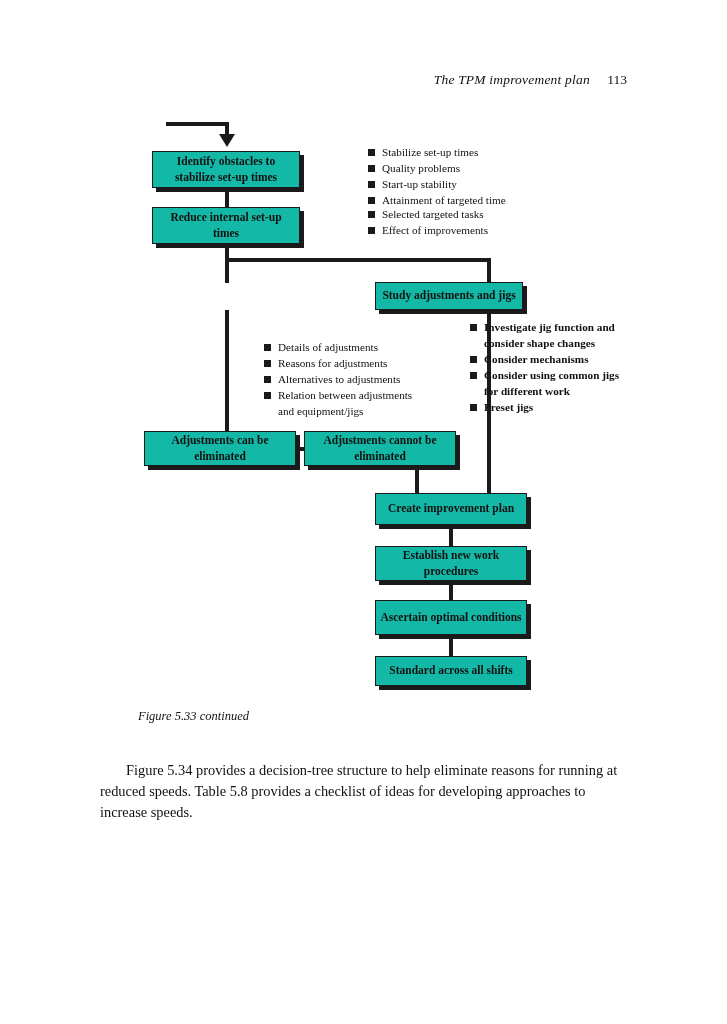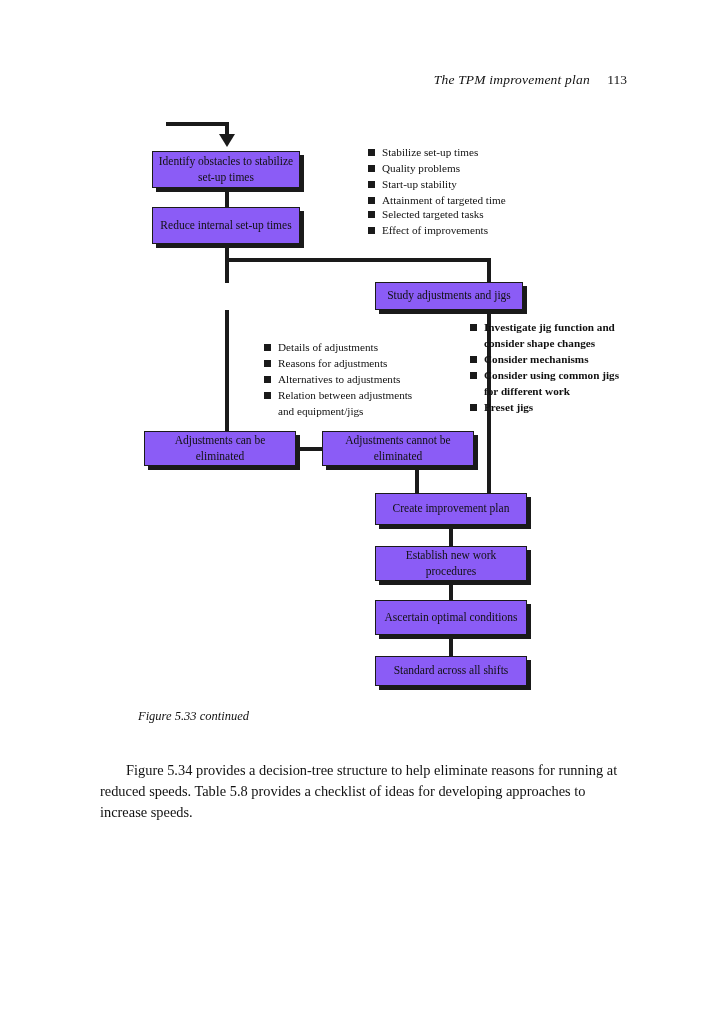--- a/index.html
+++ b/index.html
@@ -39,30 +39,31 @@
     left: 0;
     top: 0;
     width: 727px;
     height: 700px;
   }
 
   
   .node {
     position: absolute;
     box-sizing: border-box;
-    background: #8b5cf6;
+    background: #14b8a6;
     border: 1px solid #1a1a1a;
     box-shadow: 4px 4px 0 0 #1a1a1a;
     display: flex;
     align-items: center;
     justify-content: center;
     text-align: center;
     font-size: 11.5px;
     line-height: 1.35;
     padding: 2px 4px;
+    font-weight: bold;
   }
 
   
   .conn {
     position: absolute;
     background: #1a1a1a;
   }
   .conn-v { width: 4px; }
   .conn-h { height: 4px; }
 
@@ -155,21 +156,21 @@
   <div class="conn conn-v" style="left:225px; top:310px; height:122px;"></div>
 
   <div class="conn conn-v" style="left:487px; top:310px; height:184px;"></div>
 
   <div class="node" style="left:144px; top:431px; width:152px; height:35px;">
     <span>Adjustments can be eliminated</span>
   </div>
 
   <div class="conn conn-h" style="left:296px; top:447px; width:28px;"></div>
 
-  <div class="node" style="left:322px; top:431px; width:152px; height:35px;">
+  <div class="node" style="left:304px; top:431px; width:152px; height:35px;">
     <span>Adjustments cannot be eliminated</span>
   </div>
 
   <div class="conn conn-v" style="left:415px; top:466px; height:28px;"></div>
   <div class="conn conn-v" style="left:415px; top:466px; height:28px;"></div>
 
   <div class="node" style="left:375px; top:493px; width:152px; height:32px;">
     <span>Create improvement plan</span>
   </div>
 

